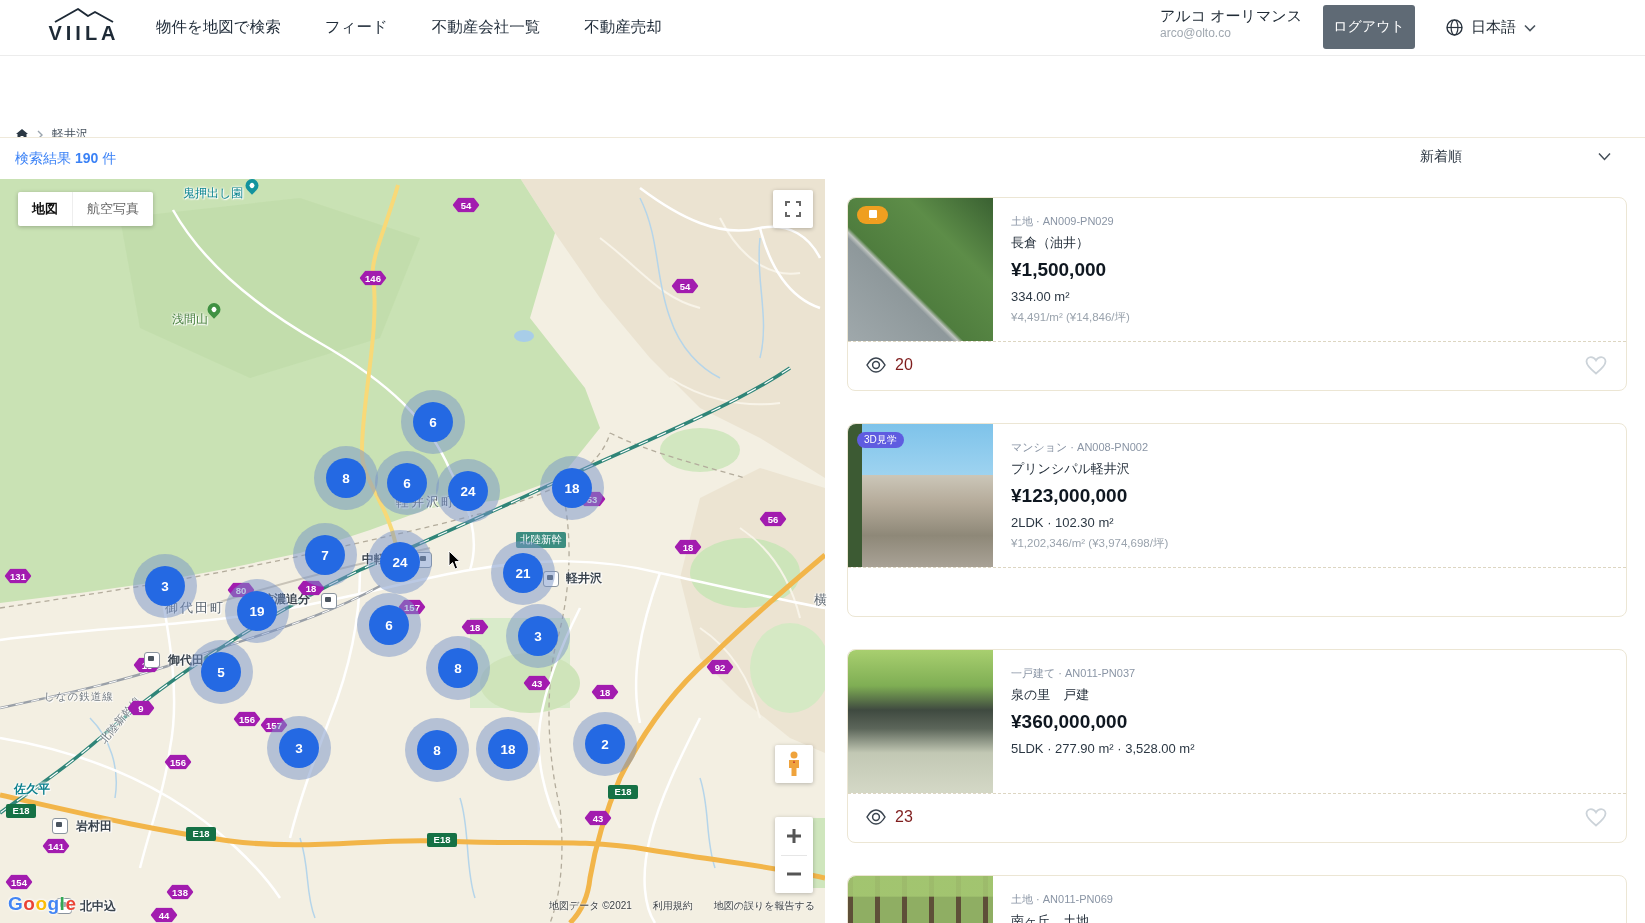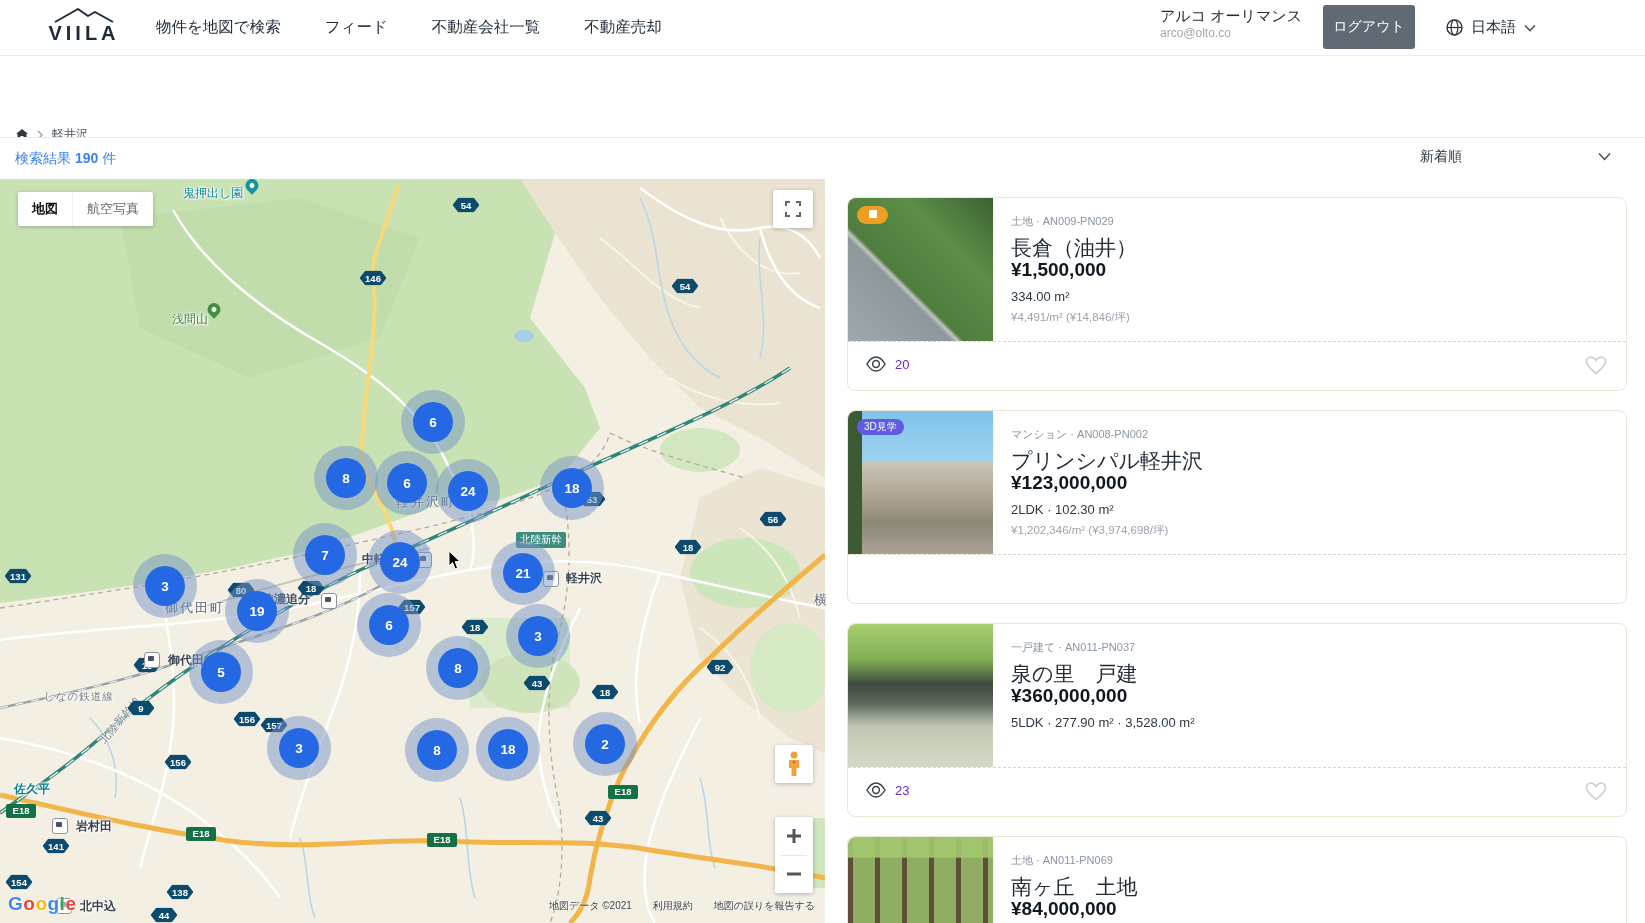--- a/index.html
+++ b/index.html
@@ -40,21 +40,21 @@
   .maplabel.stn{font-size:12px;font-weight:bold;color:#39434d;}
   .maplabel.shink{font-size:12px;font-weight:bold;color:#0a7f8c;}
   .maplabel.poi{font-size:12px;color:#0d8590;}
   .maplabel.nature{font-size:12px;color:#447d3b;}
   .maplabel.rail{font-size:10.5px;color:#70787f;letter-spacing:1px;}
   .maplabel.railpill{font-size:10.5px;color:#fff;background:#3c8d80;padding:1px 4px;border-radius:2px;text-shadow:none;}
   .pin{position:absolute;width:13px;height:13px;border-radius:50% 50% 50% 0;transform:translate(-50%,-100%) rotate(-45deg);z-index:2;}
   .pin:after{content:"";position:absolute;left:4px;top:4px;width:5px;height:5px;border-radius:50%;background:#fff;}
   .pin.teal{background:#12939e;}
   .pin.green{background:#3f9142;}
-  .shield{position:absolute;width:27px;height:15px;background:#0c4a6e;color:#fff;font-size:9.5px;font-weight:bold;
+  .shield{position:absolute;width:27px;height:15px;background:#a21caf;color:#fff;font-size:9.5px;font-weight:bold;
           line-height:15px;text-align:center;transform:translate(-50%,-50%);z-index:3;
           clip-path:polygon(22% 0,78% 0,100% 50%,78% 100%,22% 100%,0 50%);}
   .e18{position:absolute;width:30px;height:14px;background:#157145;color:#fff;font-size:9.5px;font-weight:bold;
        line-height:14px;text-align:center;border-radius:2px;transform:translate(-50%,-50%);z-index:3;}
   .station-ic{position:absolute;width:14px;height:14px;background:#fff;border:1px solid #8a949e;border-radius:3px;
               transform:translate(-50%,-50%);z-index:3;}
   .station-ic:after{content:"";position:absolute;left:3px;top:3px;width:6px;height:5px;background:#4a545e;border-radius:1px;}
   .cluster{position:absolute;width:40px;height:40px;border-radius:50%;background:#2469e3;
            transform:translate(-50%,-50%);z-index:5;display:flex;align-items:center;justify-content:center;
            box-shadow:0 0 0 12px rgba(120,147,199,0.5);cursor:pointer;pointer-events:auto;}
@@ -73,44 +73,44 @@
           font-size:10px;color:#3c4043;text-shadow:0 0 2px #fff,0 0 2px #fff;}
   .attrib span{white-space:nowrap;}
   .attrib .lnk{cursor:pointer;pointer-events:auto;}
   .google-logo{position:absolute;left:8px;top:893px;font-size:19px;font-weight:bold;z-index:6;
                text-shadow:0 0 3px #fff,0 0 3px #fff;letter-spacing:0.5px;}
   .gB{color:#4285F4;} .gR{color:#EA4335;} .gY{color:#FBBC05;} .gG{color:#34A853;}
   .cursor{position:absolute;left:448px;top:550px;z-index:9;}
   
   .listings{position:absolute;left:847px;top:197px;width:780px;z-index:20;}
   .card{position:relative;width:778px;height:192px;border:1px solid #ece6d4;border-radius:8px;background:#fff;
-        margin-bottom:19px;cursor:pointer;}
+        margin-bottom:32px;cursor:pointer;}
   .card-img{position:absolute;left:0;top:0;width:145px;height:143px;border-radius:8px 0 0 0;overflow:hidden;background:#9aa59a;}
   .photo-road{background:linear-gradient(to top right,#9fa8ab 0%,#8e989b 36%,#bfc4c0 38%,#4f7d3e 40%,#5d8d48 70%,#3a6132 100%);}
   .photo-house-sky{background:linear-gradient(90deg,#3c5a33 0%,#3c5a33 10%,rgba(0,0,0,0) 10%),
                    linear-gradient(to bottom,#7ec3ea 0%,#9ed3f0 36%,#cbc6b8 36%,#b5ab9a 55%,#8e8878 78%,#a9a296 100%);}
   .photo-house-stairs{background:linear-gradient(to bottom,#a8cf6f 0%,#7fae54 25%,#3f4a40 42%,#5c665a 55%,#c2c8b4 72%,#d4d8c6 100%);}
   .photo-forest{background:linear-gradient(to bottom,rgba(164,199,113,0.9) 0%,rgba(164,199,113,0.9) 14%,rgba(0,0,0,0) 15%,rgba(0,0,0,0) 78%,#c8d98e 80%,#b7cc7e 100%),
                 repeating-linear-gradient(90deg,#5e4f38 0px,#5e4f38 5px,#8fae63 5px,#8fae63 27px);}
   .badge{position:absolute;left:9px;top:8px;z-index:2;border-radius:10px;color:#fff;font-size:10px;
          display:flex;align-items:center;justify-content:center;}
   .badge-doc{width:31px;height:18px;background:#ef9f20;}
   .badge-doc:before{content:"";width:8px;height:10px;background:#fff;border-radius:1px;
                     box-shadow:inset 0 -2px 0 #ef9f20, inset 0 -4px 0 #fff;}
   .badge-3d{height:16px;padding:0 7px;background:#5f5ce0;border-radius:9px;}
   .card-body{position:absolute;left:163px;top:0;right:16px;}
   .card-cat{position:absolute;top:16px;font-size:11px;color:#8a95a5;}
-  .card-title{position:absolute;top:36px;font-size:21px;color:#1f2a36;}
+  .card-title{position:absolute;top:36px;font-size:13px;color:#1f2a36;}
   .card-price{position:absolute;top:61px;font-size:19px;font-weight:bold;color:#0f1720;}
   .card-specs{position:absolute;top:91px;font-size:13px;color:#2c3844;}
   .card-unit{position:absolute;top:112px;font-size:11.5px;color:#9aa3ad;}
   .card-div{position:absolute;left:0;right:0;top:143px;border-top:1px dashed #ddd6c2;}
   .card-footer{position:absolute;left:0;right:0;top:144px;height:48px;}
   .views{position:absolute;left:18px;top:14px;display:flex;align-items:center;gap:9px;}
-  .views-count{font-size:13px;color:#6d28d9;}
+  .views-count{font-size:16px;color:#7f1d1d;}
   .heart{position:absolute;right:19px;top:14px;cursor:pointer;}
 </style>
 </head>
 <body>
 
 <div class="stage">
 
   <div class="header">
     <div class="logo">
       <svg class="logo-mtn" width="64" height="16" viewBox="0 0 64 16">

